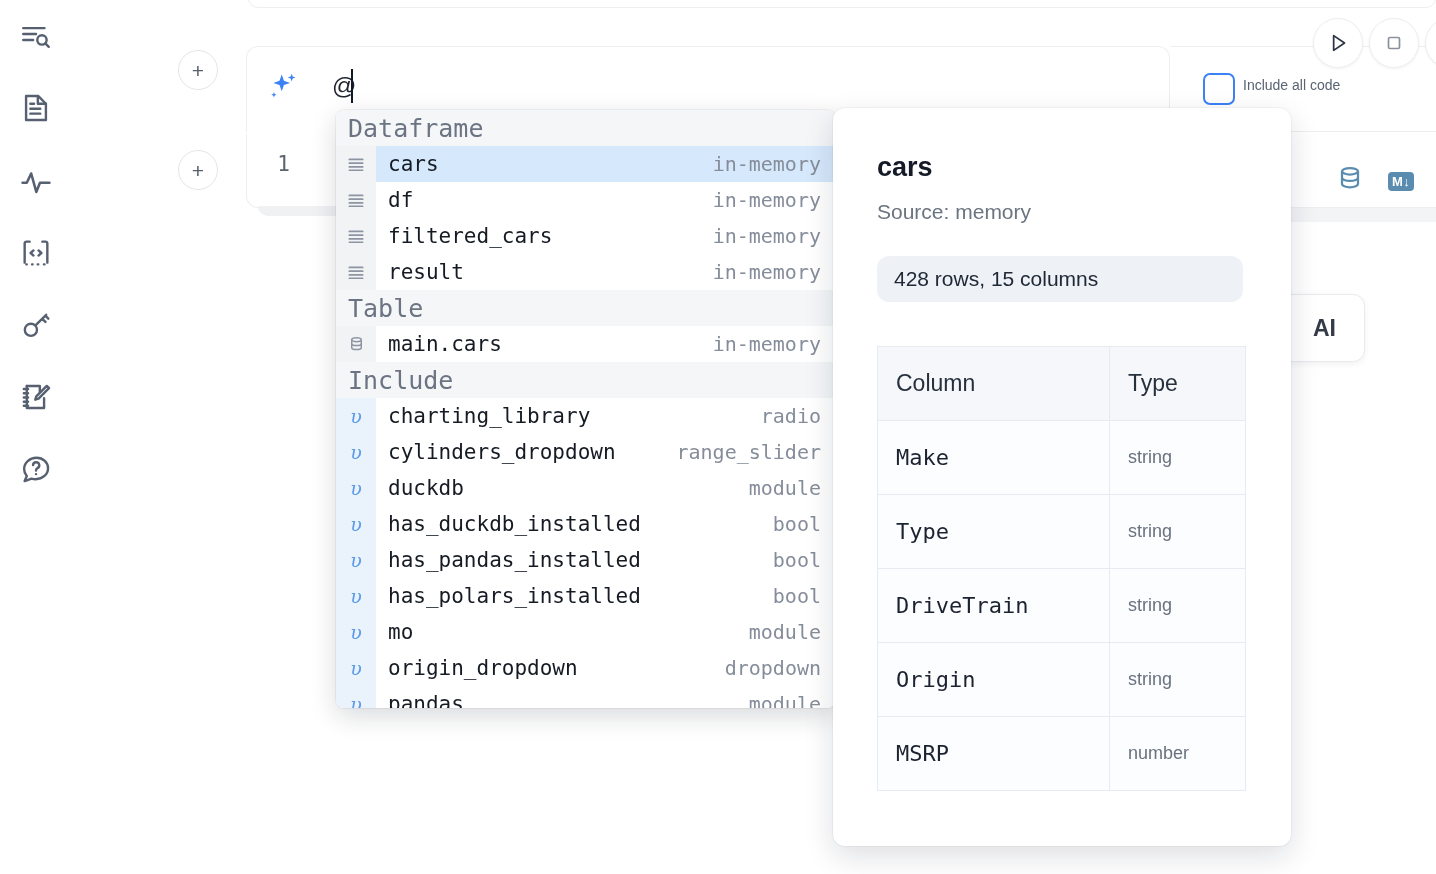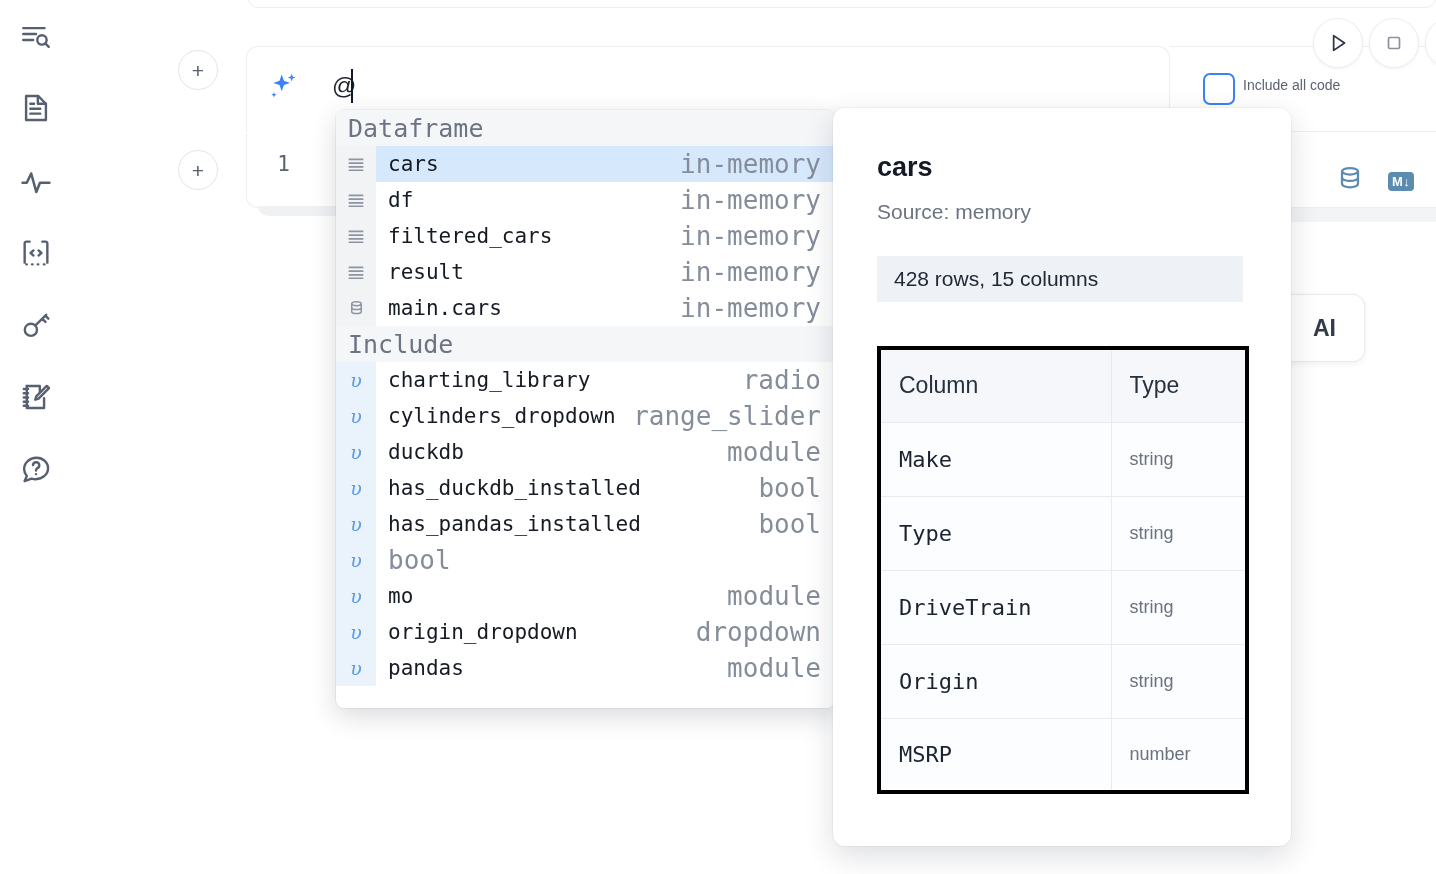--- a/index.html
+++ b/index.html
@@ -137,21 +137,21 @@
     flex: 1; height: 36px; display: flex; align-items: center;
     justify-content: space-between; padding: 0 14px 0 12px;
   }
   .ac-row.sel .body { background: #d6e8fb; }
   .ac-name {
     font-family: "DejaVu Sans Mono", monospace; font-size: 21px; color: #151a23;
     white-space: nowrap;
   }
   .ac-row.sel .ac-name { color: #1d3category; }
   .ac-type {
-    font-family: "DejaVu Sans Mono", monospace; font-size: 26px; color: #858d9b;
+    font-family: "DejaVu Sans Mono", monospace; font-size: 20px; color: #858d9b;
     white-space: nowrap;
   }
   .ac-clip { position: absolute; left: 0; top: 0; width: 499px; height: 598px; overflow: hidden; }
 
   
   .detail {
     position: absolute; left: 833px; top: 108px; width: 458px; height: 738px;
     background: #fff; border-radius: 12px;
     box-shadow: 0 10px 30px rgba(16,24,40,.14), 0 0 0 1px rgba(16,24,40,.04);
     z-index: 60; overflow: hidden;
@@ -159,27 +159,27 @@
   .d-title {
     position: absolute; left: 44px; top: 44px;
     font-size: 27px; font-weight: 700; color: #141a26;
   }
   .d-source {
     position: absolute; left: 44px; top: 92px;
     font-size: 21px; color: #6b7481;
   }
   .d-shape {
     position: absolute; left: 44px; top: 148px; width: 366px; height: 46px;
-    background: #eef2f7; border-radius: 0;
+    background: #eef2f7; border-radius: 12px;
     display: flex; align-items: center; padding-left: 17px;
     font-size: 21px; color: #212936;
   }
   .d-table {
     position: absolute; left: 44px; top: 238px; width: 368px;
-    border: 4px solid #000000; border-collapse: collapse; table-layout: fixed;
+    border: 1px solid #000000; border-collapse: collapse; table-layout: fixed;
   }
   .d-table th, .d-table td {
     border: 1px solid #e6ebf1; padding: 0 0 0 18px; height: 74px; text-align: left;
   }
   .d-table th {
     background: #f5f7fa; font-weight: 400; font-size: 23px; color: #27303d;
   }
   .d-table td.col {
     font-family: "DejaVu Sans Mono", monospace; font-size: 22px; color: #1b2230;
     background: #fcfdfe;
@@ -341,20 +341,21 @@
           <div class="gut">
             <svg width="20" height="20" viewBox="0 0 24 24" fill="none" stroke="currentColor" stroke-width="2" stroke-linecap="round">
               <path d="M4 6.5h16M4 11h16M4 15.5h16M4 19.5h16"></path>
             </svg>
           </div>
           <div class="body">
             <span class="ac-name">result</span>
             <span class="ac-type">in-memory</span>
           </div>
         </div>
+        <div class="ac-section">Table</div>
         <div class="ac-row table">
           <div class="gut">
             <svg width="19" height="19" viewBox="0 0 24 24" fill="none" stroke="currentColor" stroke-width="1.9">
               <ellipse cx="12" cy="6" rx="6" ry="2.4"></ellipse>
               <path d="M6 6v5c0 1.33 2.69 2.4 6 2.4s6-1.07 6-2.4V6"></path>
               <path d="M6 11v5c0 1.33 2.69 2.4 6 2.4s6-1.07 6-2.4v-5"></path>
             </svg>
           </div>
           <div class="body">
             <span class="ac-name">main.cars</span>
@@ -393,20 +394,21 @@
         <div class="ac-row var">
           <div class="gut">υ</div>
           <div class="body">
             <span class="ac-name">has_pandas_installed</span>
             <span class="ac-type">bool</span>
           </div>
         </div>
         <div class="ac-row var">
           <div class="gut">υ</div>
           <div class="body">
+            <span class="ac-name">has_polars_installed</span>
             <span class="ac-type">bool</span>
           </div>
         </div>
         <div class="ac-row var">
           <div class="gut">υ</div>
           <div class="body">
             <span class="ac-name">mo</span>
             <span class="ac-type">module</span>
           </div>
         </div>

